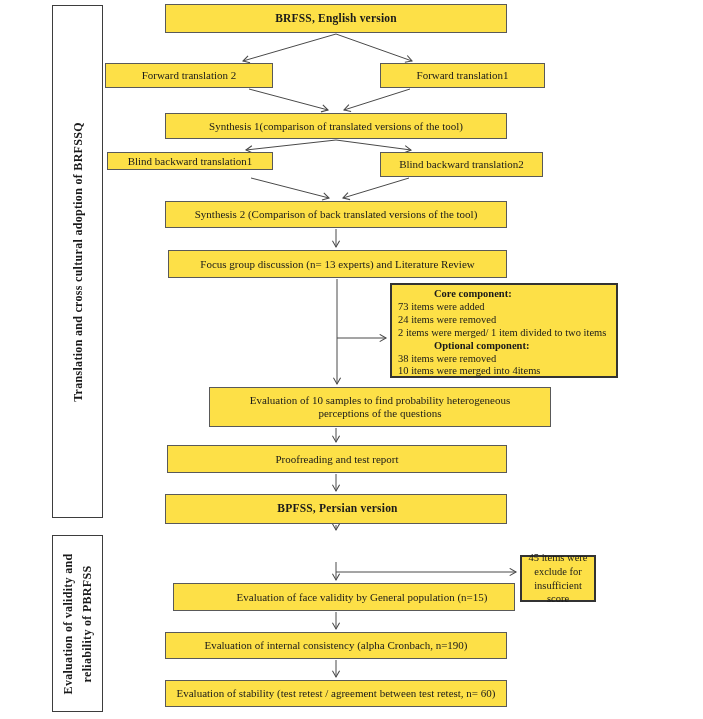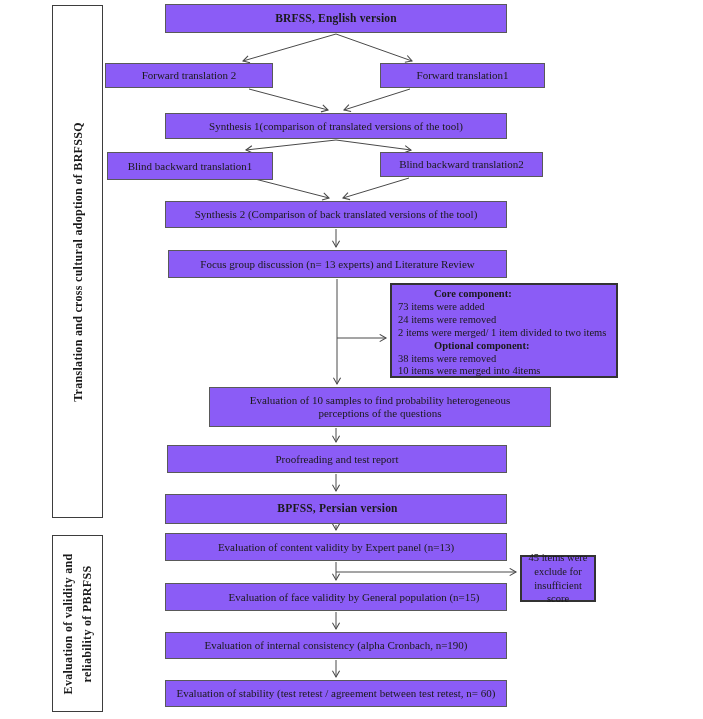--- a/index.html
+++ b/index.html
@@ -3,40 +3,40 @@
 <meta charset="utf-8">
 <title>screenshot</title>
 <style>
   html,body{margin:0;padding:0;background:#fff;}
   #canvas{
     position:relative;width:703px;height:719px;background:#fff;overflow:hidden;
     font-family:"Liberation Serif","DejaVu Serif",serif;color:#1a1a1a;
   }
   #arrows{position:absolute;top:0;left:0;width:703px;height:719px;}
   .box{
-    position:absolute;background:#8b5cf6;border:1px solid #595959;box-sizing:border-box;
+    position:absolute;background:#fde047;border:1px solid #595959;box-sizing:border-box;
     display:flex;align-items:center;justify-content:center;text-align:center;
     font-size:11px;line-height:1.15;padding:1px 8px;
   }
   .bold{font-weight:bold;margin-left:36px;}
   .hdr{font-weight:bold;font-size:11.5px;letter-spacing:.2px;}
   
   #b-brfss{left:165px;top:4px;width:342px;height:29px;}
   #b-fwd2{left:105px;top:63px;width:168px;height:25px;}
   #b-fwd1{left:380px;top:63px;width:165px;height:25px;}
   #b-syn1{left:165px;top:113px;width:342px;height:26px;}
-  #b-blind1{left:107px;top:152px;width:166px;height:28px;}
+  #b-blind1{left:107px;top:152px;width:166px;height:18px;}
   #b-blind2{left:380px;top:152px;width:163px;height:25px;}
   #b-syn2{left:165px;top:201px;width:342px;height:27px;}
   #b-focus{left:168px;top:250px;width:339px;height:28px;}
   #b-eval10{left:165px;top:387px;width:342px;height:40px;padding:2px 14px;margin-left:44px;}
   #b-proof{left:167px;top:445px;width:340px;height:28px;}
   #b-bpfss{left:165px;top:494px;width:342px;height:30px;padding-left:11px;}
   #b-content{left:165px;top:533px;width:342px;height:28px;}
-  #b-face{left:165px;top:583px;width:342px;height:28px;padding-left:44px;}
+  #b-face{left:173px;top:583px;width:342px;height:28px;padding-left:44px;}
   #b-internal{left:165px;top:632px;width:342px;height:27px;}
   #b-stability{left:165px;top:680px;width:342px;height:27px;}
   
   #b-core{
     left:390px;top:283px;width:228px;height:95px;border:2px solid #333;
     display:block;text-align:left;font-size:10.5px;line-height:12.9px;padding:3px 6px;
   }
   #b-excl{
     left:520px;top:555px;width:76px;height:47px;border:2px solid #333;
     font-size:10.5px;line-height:1.3;padding:1px 2px;
@@ -116,21 +116,20 @@
     <div>38 items were removed</div>
     <div>10 items were merged into 4items</div>
   </div>
 
   <div class="box" id="b-eval10">Evaluation of 10 samples to find probability heterogeneous perceptions of the questions</div>
 
   <div class="box" id="b-proof">Proofreading and test report</div>
 
   <div class="box hdr" id="b-bpfss">BPFSS, Persian version</div>
 
-  <div class="box" id="b-content">Evaluation of content validity by Expert panel (n=13)</div>
 
   <div class="box" id="b-excl">45 items were exclude for insufficient score</div>
 
   <div class="box" id="b-face">Evaluation of face validity by General population (n=15)</div>
 
   <div class="box" id="b-internal">Evaluation of internal consistency (alpha Cronbach, n=190)</div>
 
   <div class="box" id="b-stability">Evaluation of stability (test retest / agreement between test retest, n= 60)</div>
 
 </div>

